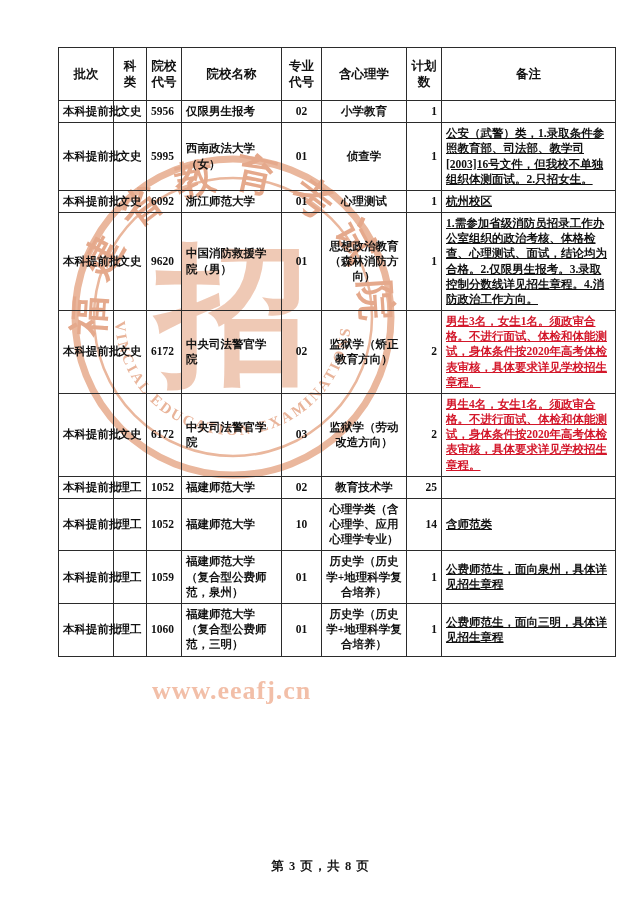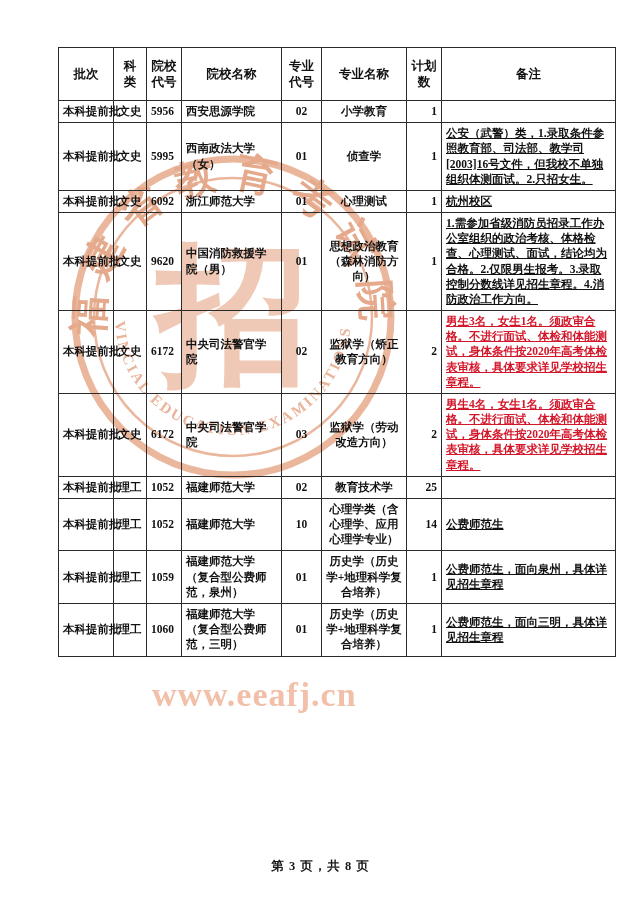--- a/index.html
+++ b/index.html
@@ -34,21 +34,21 @@
 
   .url-wm {
     position: absolute;
     font-family: "Liberation Serif", serif;
     font-weight: bold;
     color: #f0b49a;
     opacity: .85;
     letter-spacing: 1px;
     white-space: nowrap;
   }
-  .url-wm.a { left: 152px; top: 676px; font-size: 34px; }
+  .url-wm.a { left: 152px; top: 676px; font-size: 26px; }
 
   
   .sheet {
     position: absolute;
     left: 16px; top: 0;
     width: 636px; height: 906px;
     z-index: 2;
   }
   table.plan {
     position: absolute;
@@ -148,31 +148,31 @@
         <col class="c-plan">
         <col class="c-remark">
     </colgroup>
     <thead>
       <tr>
         <th>批次</th>
         <th>科类</th>
         <th>院校代号</th>
         <th>院校名称</th>
         <th>专业代号</th>
-        <th>专业名称</th>
+        <th>含心理学</th>
         <th>计划数</th>
         <th>备注</th>
       </tr>
     </thead>
     <tbody>
         <tr>
           <td class="batch">本科提前批</td>
           <td class="kelei">文史</td>
           <td class="scode">5956</td>
-          <td class="sname">西安思源学院</td>
+          <td class="sname">仅限男生报考</td>
           <td class="mcode">02</td>
           <td class="mname">小学教育</td>
           <td class="plan">1</td>
           <td class="remark"></td>
         </tr>
         <tr>
           <td class="batch">本科提前批</td>
           <td class="kelei">文史</td>
           <td class="scode">5995</td>
           <td class="sname">西南政法大学（女）</td>
@@ -232,21 +232,21 @@
           <td class="remark"></td>
         </tr>
         <tr>
           <td class="batch">本科提前批</td>
           <td class="kelei">理工</td>
           <td class="scode">1052</td>
           <td class="sname">福建师范大学</td>
           <td class="mcode">10</td>
           <td class="mname">心理学类（含心理学、应用心理学专业）</td>
           <td class="plan">14</td>
-          <td class="remark">公费师范生</td>
+          <td class="remark">含师范类</td>
         </tr>
         <tr>
           <td class="batch">本科提前批</td>
           <td class="kelei">理工</td>
           <td class="scode">1059</td>
           <td class="sname">福建师范大学（复合型公费师范，泉州）</td>
           <td class="mcode">01</td>
           <td class="mname">历史学（历史学+地理科学复合培养）</td>
           <td class="plan">1</td>
           <td class="remark">公费师范生，面向泉州，具体详见招生章程</td>

